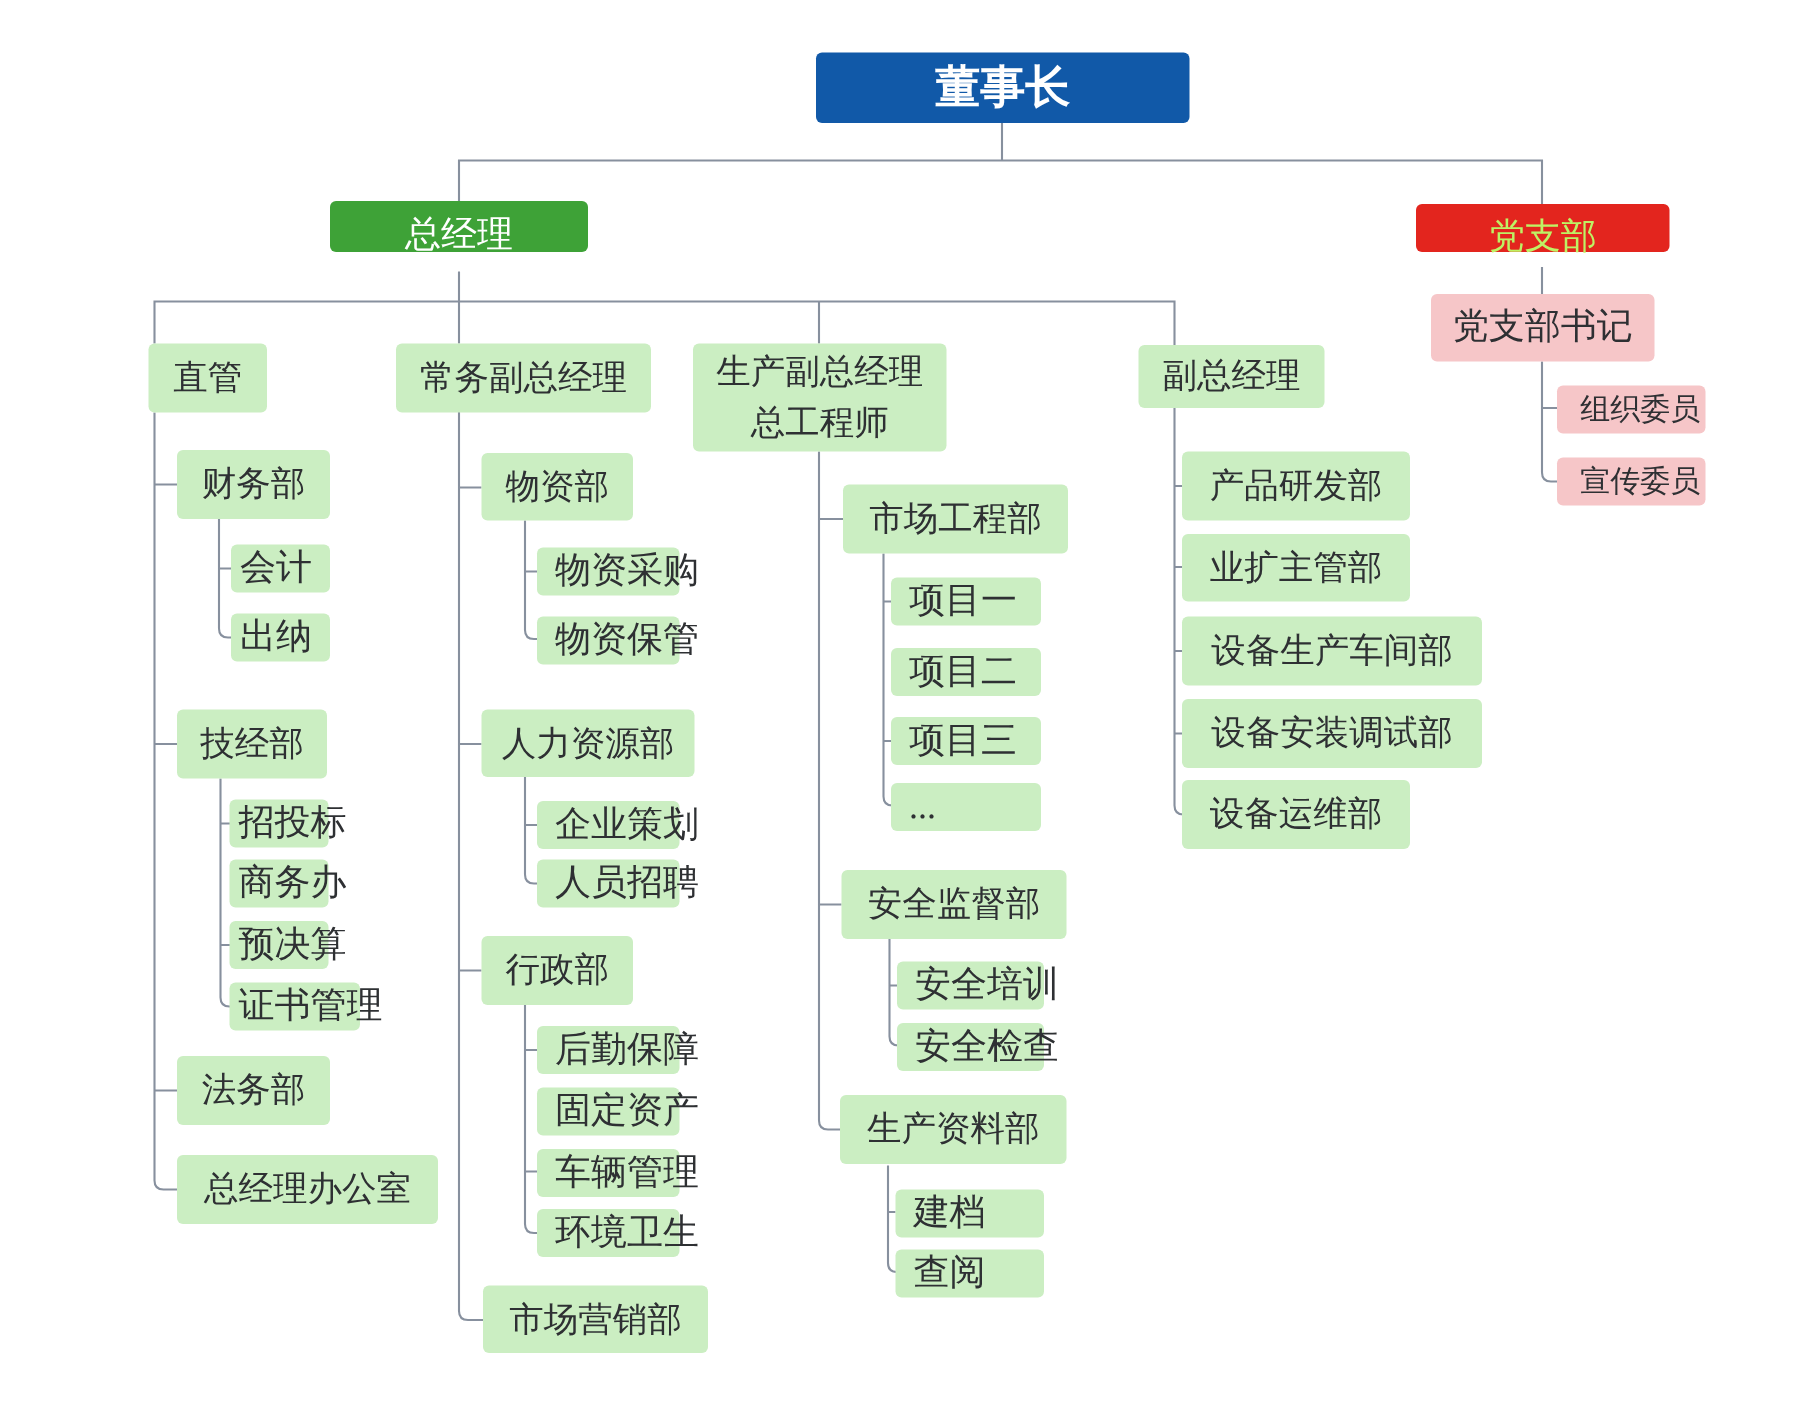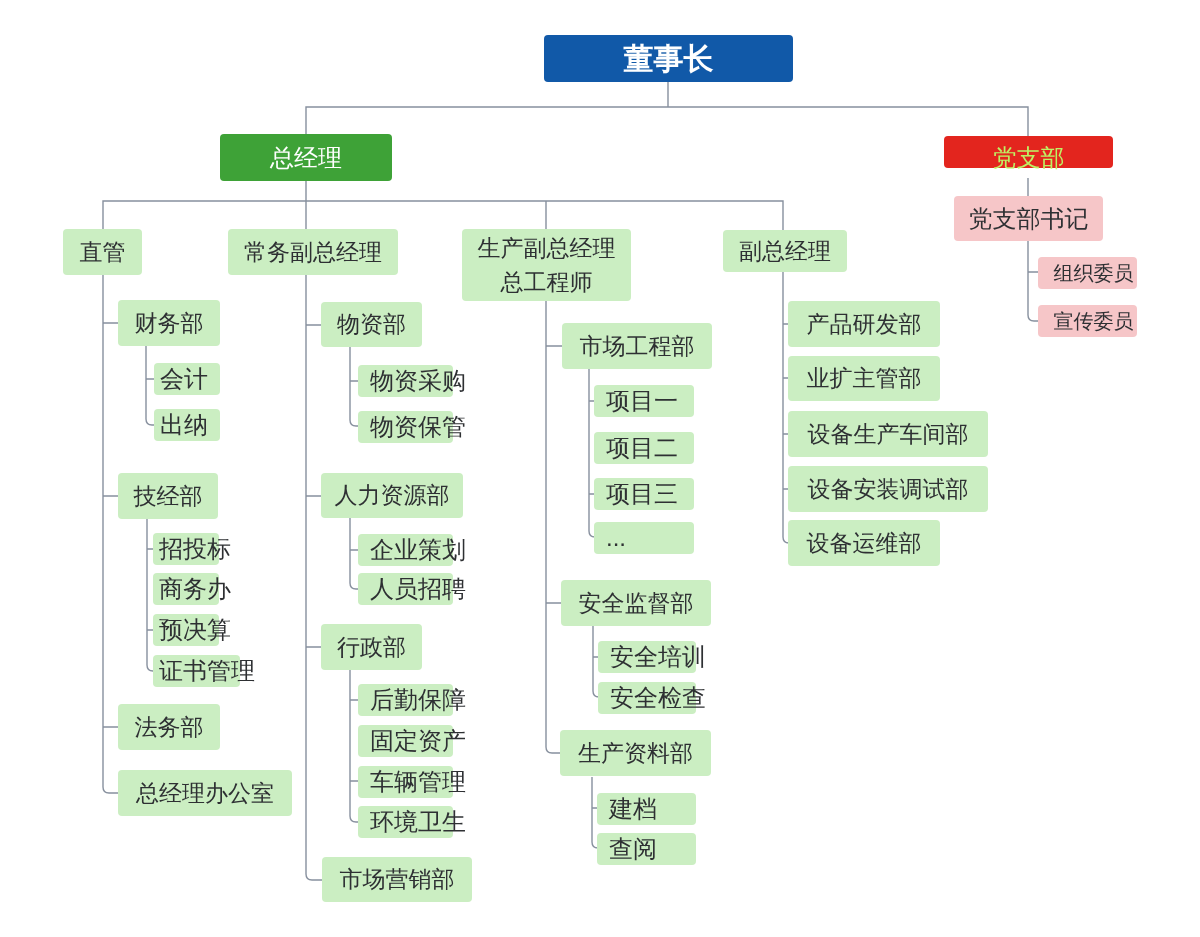--- a/index.html
+++ b/index.html
@@ -1,31 +1,31 @@
 <!DOCTYPE html>
 <html style="--chairman_bg: #1159A8; --gm_bg: #3EA237; --party_bg: #E3251E; --party_light_bg: #F6C6C8; --dept_bg: #CBEEC2; --line: #87909E;"><head>
 <meta charset="utf-8">
 <style>
   html,body{margin:0;padding:0;background:#ffffff;}
   #stage{
     position:relative;width:1200px;height:937px;background:#fff;overflow:hidden;
-    font-family:Liberation Sans, sans-serif;
+    font-family:Liberation Serif, serif;
   }
   #connectors{position:absolute;left:0;top:0;width:1200px;height:937px;}
   #connectors path{fill:none;stroke:var(--line,#87909E);stroke-width:1.4;}
   .node{
     position:absolute;box-sizing:border-box;border-radius:4px;
     color:#2e3033;text-align:center;white-space:nowrap;
   }
   .lvl1{background:var(--chairman_bg,#1159A8);color:#fff;font-size:30px;font-weight:bold;height:47px;line-height:47px;}
-  .lvl2g{background:var(--gm_bg,#3EA237);color:#fff;font-size:24px;height:47px;line-height:47px;}
+  .lvl2g{background:var(--gm_bg,#3EA237);color:#fff;font-size:24px;height:34px;line-height:47px;}
   .lvl2r{background:var(--party_bg,#E3251E);color:#bef264;font-size:24px;height:32px;line-height:44px;}
   .pinkhead{background:var(--party_light_bg,#F6C6C8);font-size:24px;height:45px;line-height:45px;}
   .pinkleaf{background:var(--party_light_bg,#F6C6C8);font-size:20px;height:32px;line-height:32px;text-align:center;padding-left:12px;}
-  .head{background:var(--dept_bg,#CBEEC2);font-size:23px;height:46px;line-height:46px;}
+  .head{background:var(--dept_bg,#CBEEC2);font-size:23px;height:46px;line-height:46px;margin-left:36px;}
   .head2{background:var(--dept_bg,#CBEEC2);font-size:23px;height:72px;line-height:34px;padding-top:2px;white-space:pre-line;}
   .dept{background:var(--dept_bg,#CBEEC2);font-size:23px;height:46px;line-height:46px;}
   .dept45{background:var(--dept_bg,#CBEEC2);font-size:23px;height:45px;line-height:45px;}
   .leaf{background:var(--dept_bg,#CBEEC2);font-size:24px;height:32px;line-height:32px;text-align:left;padding-left:12px;}
   .pad6{padding-left:6px;}
 </style>
 </head>
 <body>
 
 <div id="stage">

